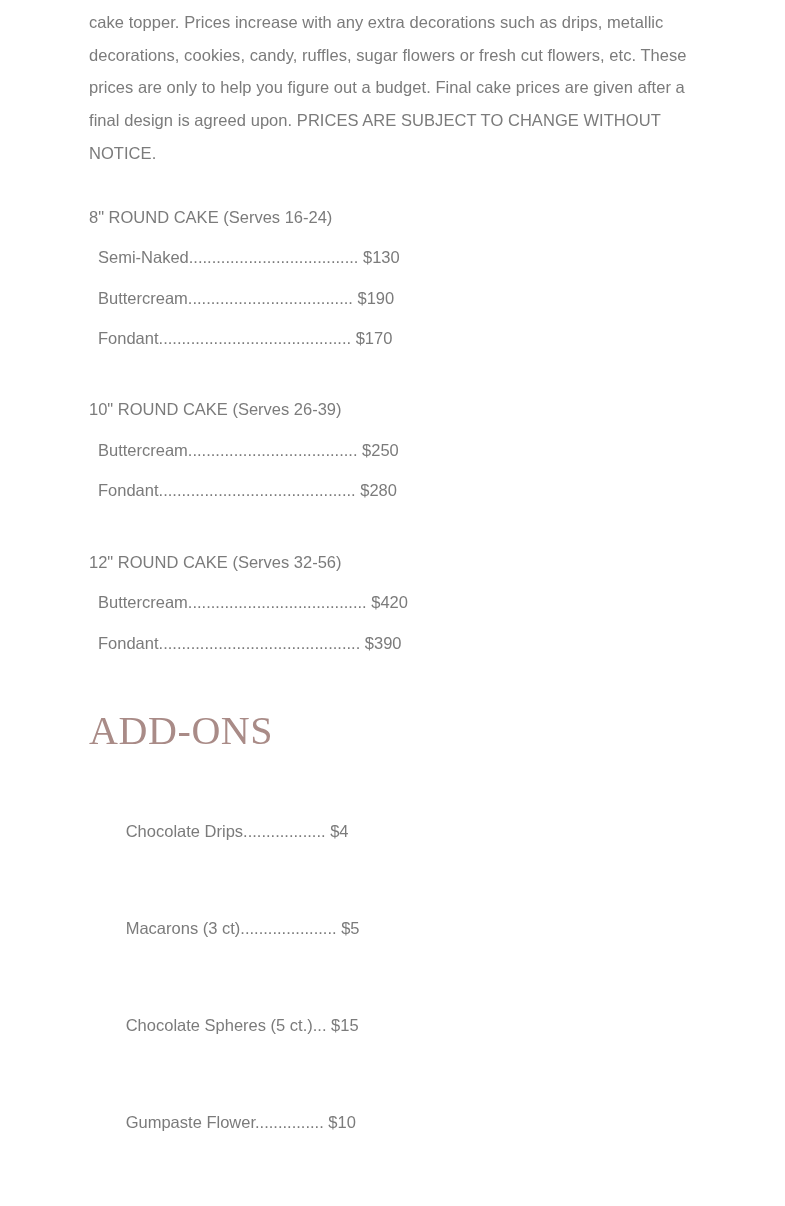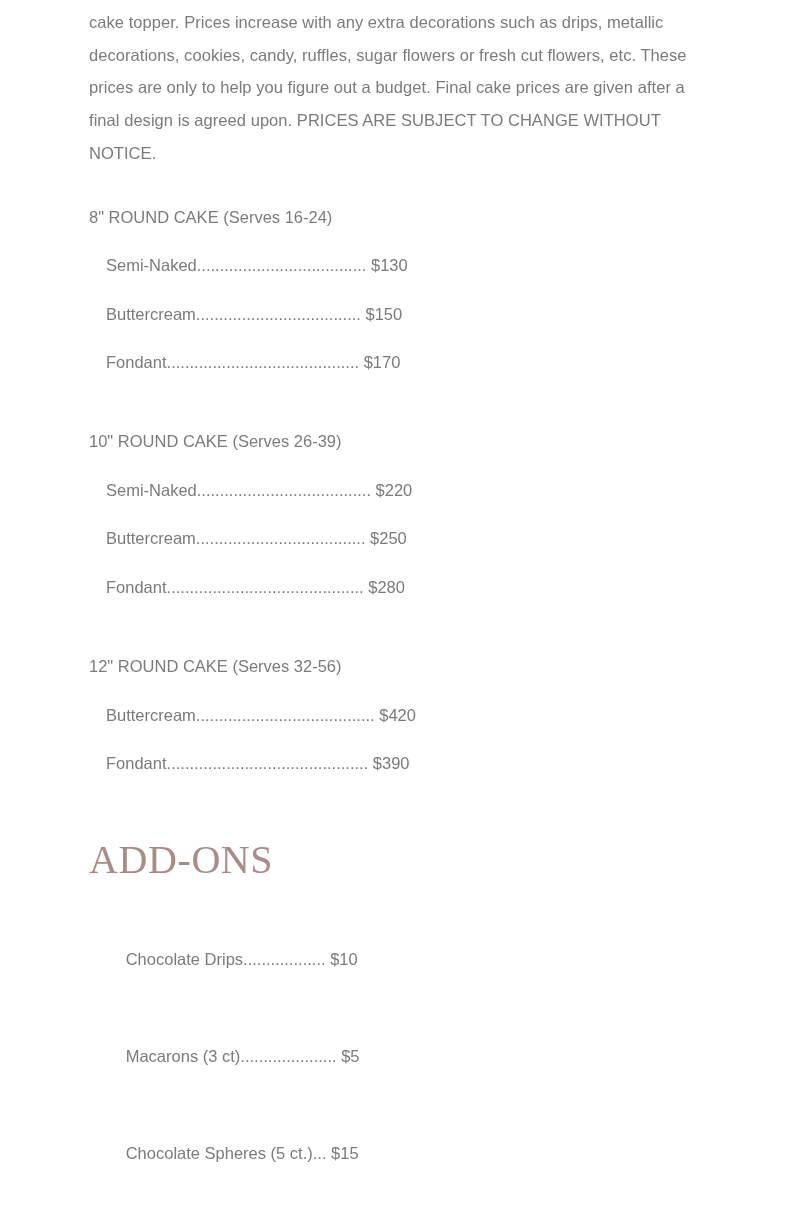--- a/index.html
+++ b/index.html
@@ -54,21 +54,21 @@
     font-size: 16.5px;
     line-height: 32.6px;
     margin: 0;
     font-weight: 400;
     white-space: pre;
   }
   .price-line {
     color: #7b7b7b;
     font-size: 16.5px;
     line-height: 32.4px;
-    margin: 16px;
+    margin: 8px;
     padding-left: 1px;
     font-weight: 400;
     white-space: pre;
   }
 
   
   .section-heading {
     font-family: "Liberation Serif", serif;
     color: #a98b87;
     font-size: 40px;
@@ -96,29 +96,28 @@
 <div class="page">
   <div class="content">
 
     <p class="intro">cake topper. Prices increase with any extra decorations such as drips, metallic decorations, cookies, candy, ruffles, sugar flowers or fresh cut flowers, etc. These prices are only to help you figure out a budget. Final cake prices are given after a final design is agreed upon. PRICES ARE SUBJECT TO CHANGE WITHOUT NOTICE.</p>
 
     <div class="spacer-lg"></div>
 
     <div class="group">
       <div class="group-title">8" ROUND CAKE (Serves 16-24)</div>
       <div class="price-line">Semi-Naked..................................... $130</div>
-      <div class="price-line">Buttercream.................................... $150</div>
+      <div class="price-line">Buttercream.................................... $190</div>
       <div class="price-line">Fondant.......................................... $170</div>
     </div>
 
     <div class="spacer-lg"></div>
 
     <div class="group">
       <div class="group-title">10" ROUND CAKE (Serves 26-39)</div>
-      <div class="price-line">Semi-Naked...................................... $220</div>
       <div class="price-line">Buttercream..................................... $250</div>
       <div class="price-line">Fondant........................................... $280</div>
     </div>
 
     <div class="spacer-lg"></div>
 
     <div class="group">
       <div class="group-title">12" ROUND CAKE (Serves 32-56)</div>
       <div class="price-line">Buttercream....................................... $420</div>
       <div class="price-line">Fondant............................................ $390</div>
@@ -126,21 +125,21 @@
 
     <div class="spacer-heading-top"></div>
 
     <h2 class="section-heading">ADD-ONS</h2>
 
     <div class="spacer-heading-bot"></div>
 
     <div class="addon-list">
 
       <div class="addon-line">
-        <span>Chocolate Drips.................. $10</span>
+        <span>Chocolate Drips.................. $4</span>
       </div>
       <div class="addon-line">
         <span>Macarons (3 ct)..................... $5</span>
       </div>
       <div class="addon-line">
         <span>Chocolate Spheres (5 ct.)... $15</span>
       </div>
       <div class="addon-line">
         <span>Gumpaste Flower............... $10</span>
       </div>

